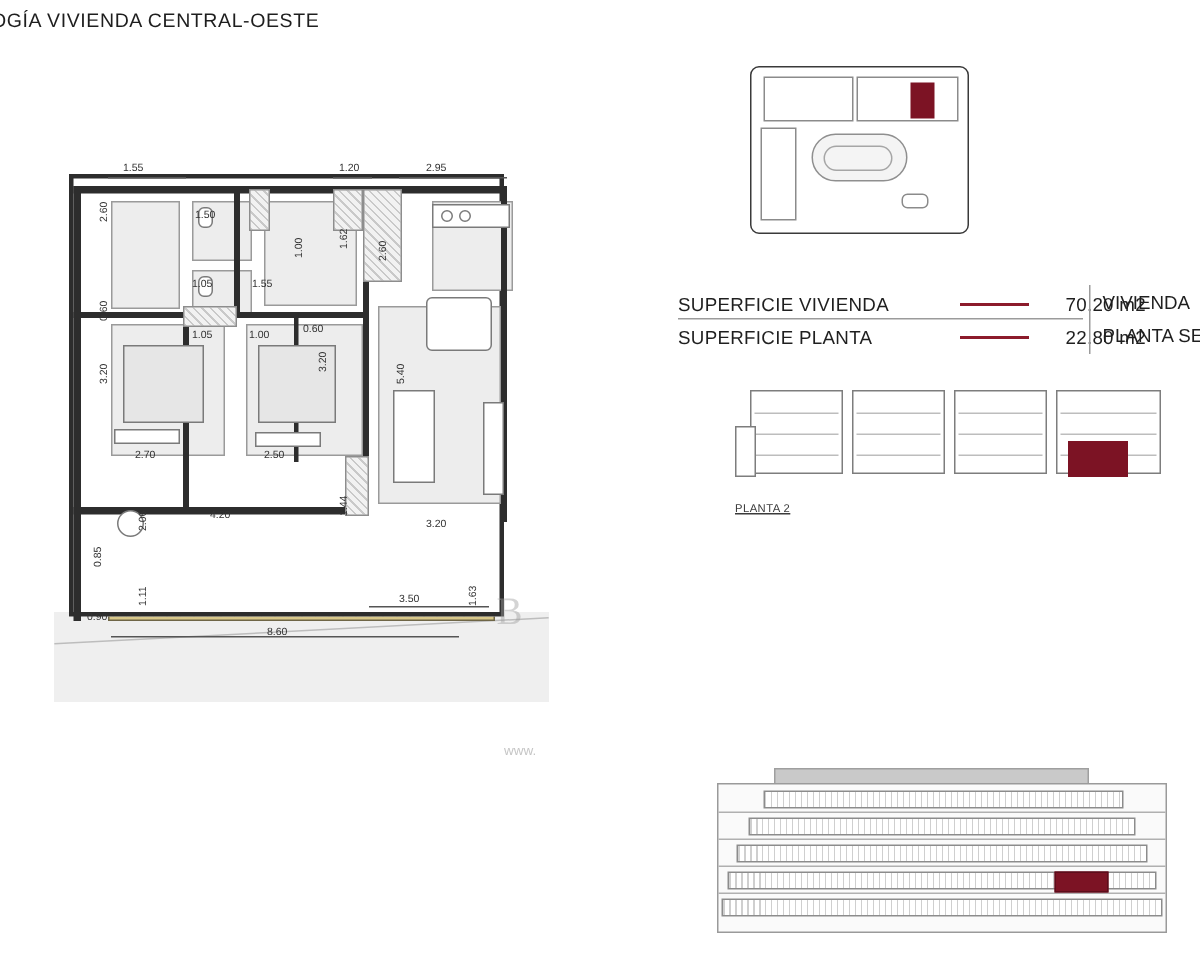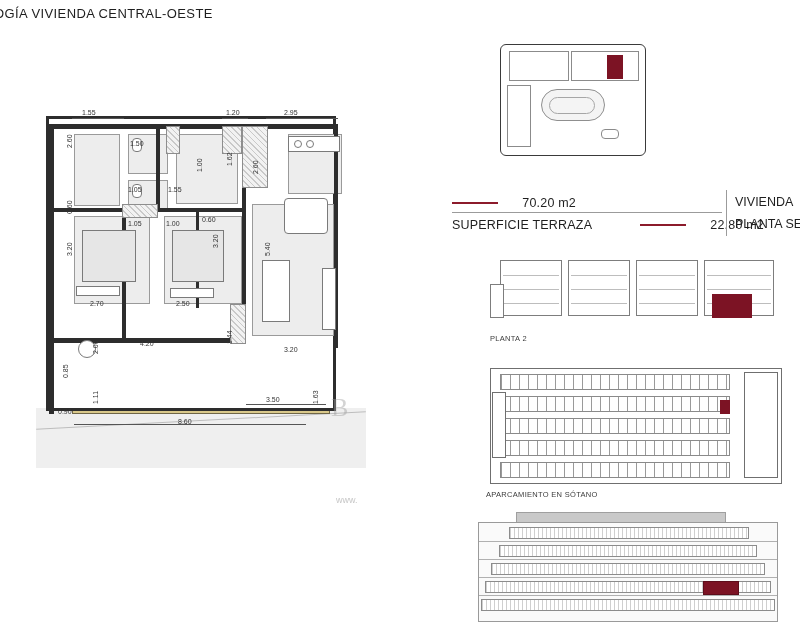--- a/index.html
+++ b/index.html
@@ -237,20 +237,21 @@
     background: #bdbdbd;
     height: 1px;
     left: 2px; right: 2px;
   }
   .caption {
     position: absolute;
     font-size: 7.5px;
     color: #3b3b3b;
     letter-spacing: .3px;
     white-space: nowrap;
+    text-decoration: underline;
   }
 
   
   .park { left: 486px; top: 366px; width: 300px; height: 130px; }
   .park-box {
     position: absolute;
     border: 1px solid #6f6f6f;
     background: #fff;
     box-sizing: border-box;
   }
@@ -399,25 +400,26 @@
     <div class="strip" style="left:8px;top:6px;width:60px;height:30px;"></div>
     <div class="strip" style="left:70px;top:6px;width:68px;height:30px;"></div>
     <div class="strip" style="left:6px;top:40px;width:24px;height:62px;"></div>
     <div class="key-hi" style="left:106px;top:10px;width:16px;height:24px;"></div>
     <div class="pool"></div>
     <div class="strip" style="left:100px;top:84px;width:18px;height:10px;border-radius:4px;"></div>
   </div>
 
   <div class="rblock surf">
     <div class="surf-row">
+      <span class="surf-label">SUPERFICIE VIVIENDA</span>
       <span class="surf-lead"></span>
       <span class="surf-val">70.20 m2</span>
     </div>
     <div class="surf-row">
-      <span class="surf-label">SUPERFICIE TERRAZA</span>
+      <span class="surf-label">SUPERFICIE PLANTA</span>
       <span class="surf-lead"></span>
       <span class="surf-val">22.80 m2</span>
     </div>
     <div class="surf-sep"></div>
     <div class="vdiv"></div>
     <div class="surf-right">
       <div>VIVIENDA</div>
       <div>PLANTA SE</div>
     </div>
   </div>
@@ -441,32 +443,20 @@
     <div class="p2-unit" style="left:218px;top:8px;width:70px;height:56px;">
       <div class="ln" style="top:14px;"></div>
         <div class="ln" style="top:28px;"></div>
         <div class="ln" style="top:42px;"></div>
     </div>
     <div class="p2-unit" style="left:4px;top:32px;width:14px;height:34px;"></div>
     <div class="key-hi" style="left:226px;top:42px;width:40px;height:24px;"></div>
     <div class="caption" style="left:4px;top:82px;">PLANTA 2</div>
   </div>
 
-  <div class="rblock park">
-    <div class="park-box" style="left:4px;top:2px;width:292px;height:116px;"></div>
-    <div class="stall-row" style="left:14px;top:8px;width:230px;height:16px;"></div>
-    <div class="stall-row" style="left:14px;top:30px;width:230px;height:16px;"></div>
-    <div class="stall-row" style="left:14px;top:52px;width:230px;height:16px;"></div>
-    <div class="stall-row" style="left:14px;top:74px;width:230px;height:16px;"></div>
-    <div class="stall-row" style="left:14px;top:96px;width:230px;height:16px;"></div>
-    <div class="park-box" style="left:6px;top:26px;width:14px;height:66px;"></div>
-    <div class="park-box" style="left:258px;top:6px;width:34px;height:106px;"></div>
-    <div class="key-hi" style="left:234px;top:34px;width:10px;height:14px;"></div>
-    <div class="caption" style="left:0px;top:124px;">APARCAMIENTO EN SÓTANO</div>
-  </div>
 
   <div class="rblock elev">
     <div class="roofline" style="left:46px;top:4px;width:210px;height:14px;"></div>
     <div class="elev-body">
       <div class="floorline" style="top:18px;"></div>
       <div class="floorline" style="top:36px;"></div>
       <div class="floorline" style="top:54px;"></div>
       <div class="floorline" style="top:72px;"></div>
       <div class="balc" style="left:30px;top:4px;width:240px;height:12px;"></div>
       <div class="balc" style="left:20px;top:22px;width:258px;height:12px;"></div>

